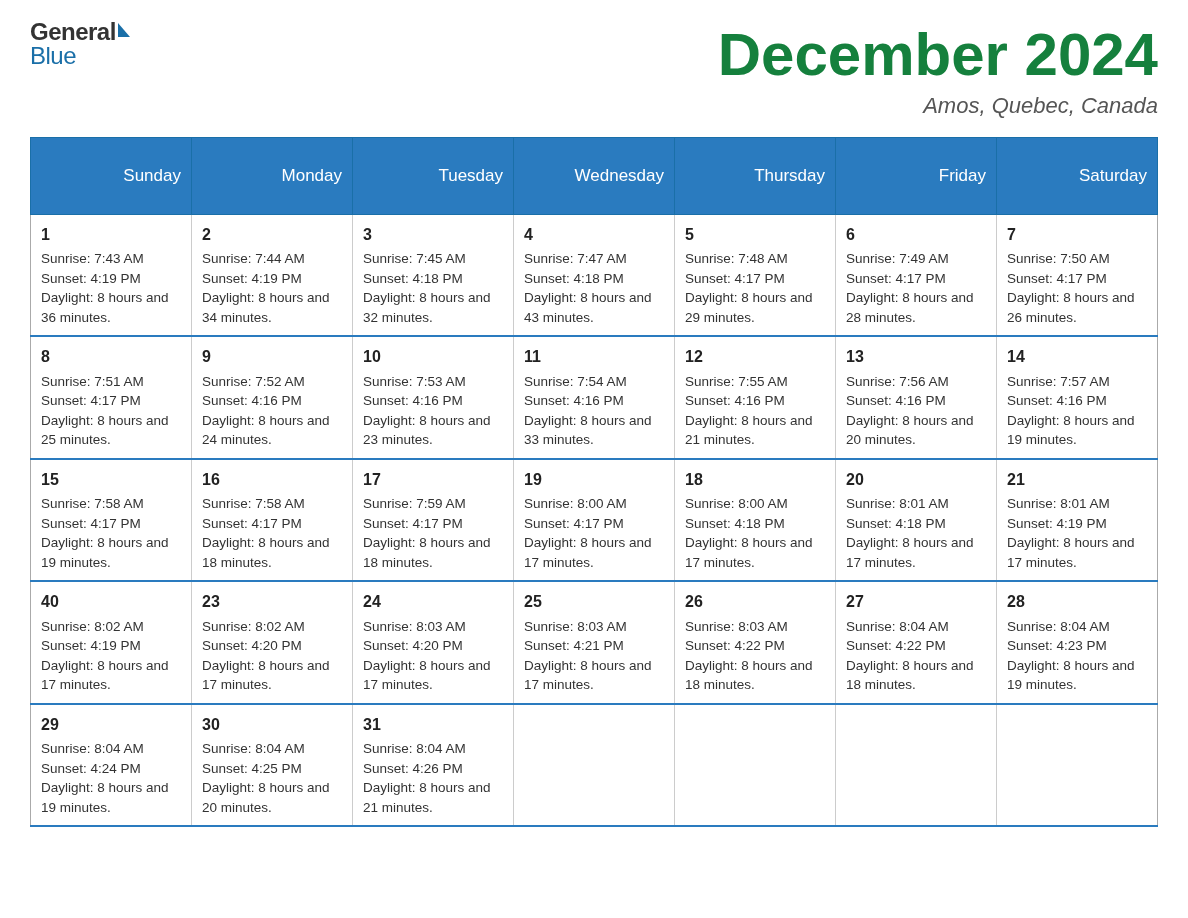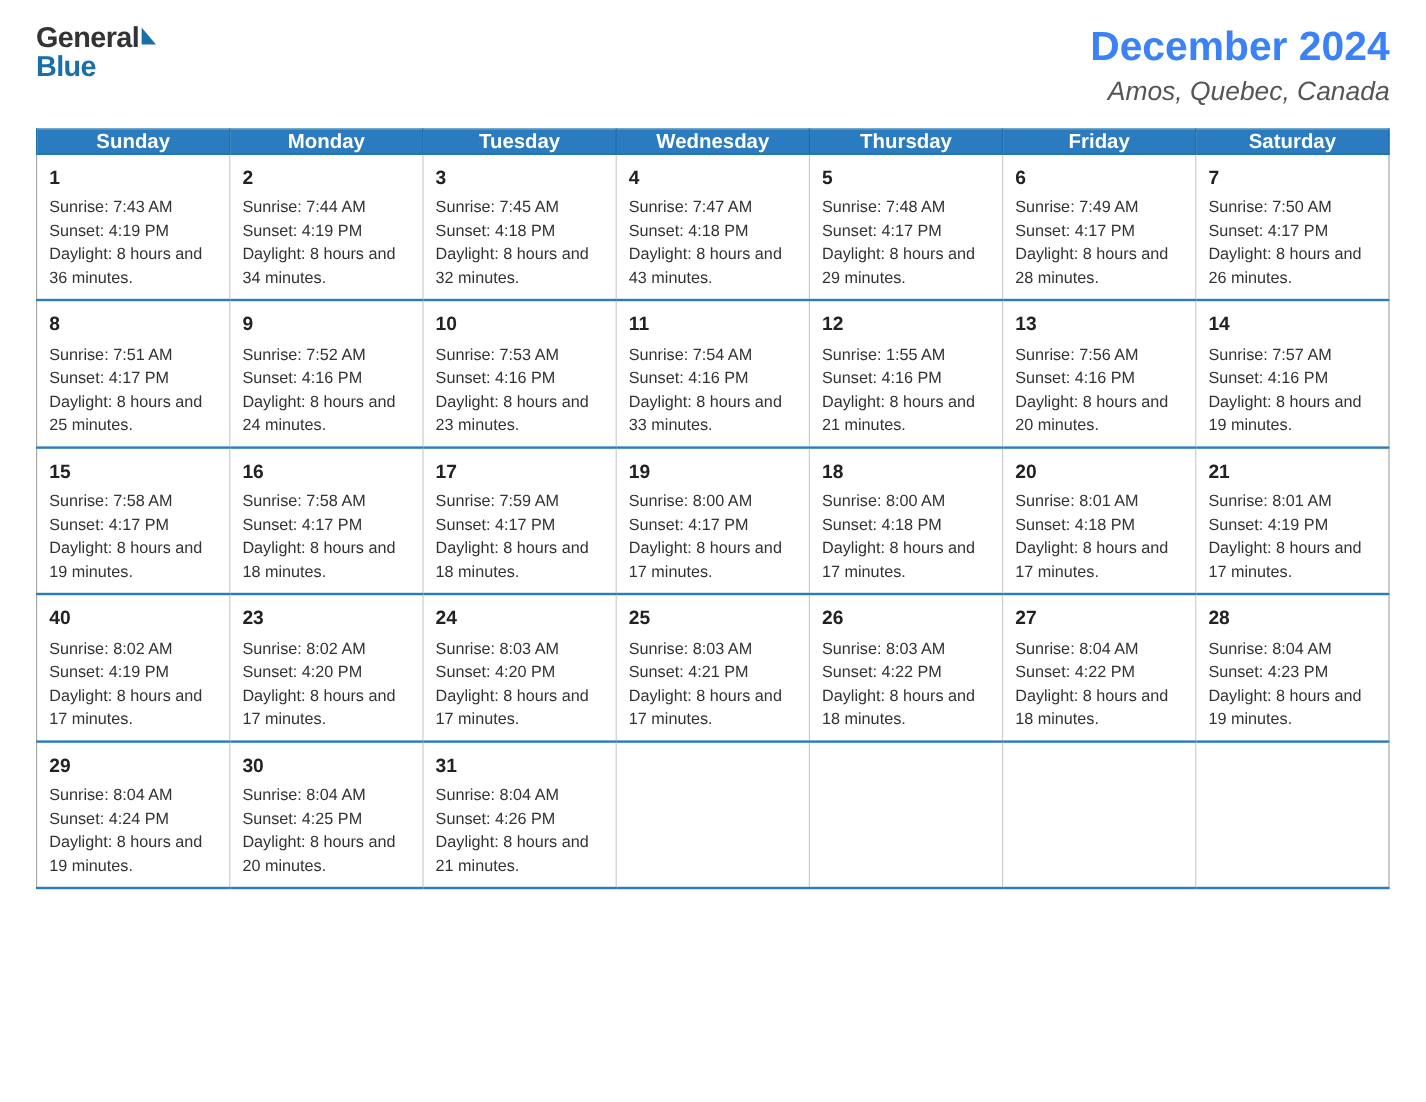--- a/index.html
+++ b/index.html
@@ -13,42 +13,42 @@
     .header {
       display: flex;
       justify-content: space-between;
       align-items: flex-start;
       margin-bottom: 18px;
     }
     .title-section {
       text-align: right;
     }
     .month-title {
-      font-size: 34px;
+      font-size: 60px;
       font-weight: bold;
-      color: #3b82f6;
+      color: #15803d;
     }
     .location {
       font-size: 22px;
       color: #555;
       margin-top: 4px;
       font-style: italic;
     }
     .calendar-table {
       width: 100%;
       border-collapse: collapse;
       border: 1px solid #aaa;
     }
     .calendar-table th {
       background: #2a7bbf;
       color: #fff;
       font-size: 17px;
-      font-weight: bold;
-      padding: 0 10px;
-      text-align: center;
+      font-weight: normal;
+      padding: 28px 10px;
+      text-align: right;
       border: 1px solid #1a6fa8;
     }
     .calendar-table td {
       vertical-align: top;
       padding: 8px 10px;
       border-right: 1px solid #ccc;
       border-bottom: 2px solid #2a7bbf;
       width: 14.28%;
       font-size: 13.5px;
       color: #333;
@@ -94,21 +94,21 @@
       top: -2px;
     }
     .logo-line1 {
       font-size: 24px;
       font-weight: bold;
       color: #333;
       letter-spacing: -0.5px;
     }
     .logo-line2 {
       font-size: 24px;
-      font-weight: bold;
+      font-weight: normal;
       color: #1a6fa8;
       letter-spacing: -0.5px;
     }
   </style>
 </head>
 <body>
 
 <div class="header">
   <div class="logo-container">
     <div class="logo-text-wrapper">
@@ -147,21 +147,21 @@
         <td><span class="day-num">4</span><span>Sunrise: 7:47 AM</span><br><span>Sunset: 4:18 PM</span><br><span>Daylight: 8 hours and 43 minutes.</span></td>
         <td><span class="day-num">5</span><span>Sunrise: 7:48 AM</span><br><span>Sunset: 4:17 PM</span><br><span>Daylight: 8 hours and 29 minutes.</span></td>
         <td><span class="day-num">6</span><span>Sunrise: 7:49 AM</span><br><span>Sunset: 4:17 PM</span><br><span>Daylight: 8 hours and 28 minutes.</span></td>
         <td><span class="day-num">7</span><span>Sunrise: 7:50 AM</span><br><span>Sunset: 4:17 PM</span><br><span>Daylight: 8 hours and 26 minutes.</span></td>
       </tr>
       <tr>
         <td><span class="day-num">8</span><span>Sunrise: 7:51 AM</span><br><span>Sunset: 4:17 PM</span><br><span>Daylight: 8 hours and 25 minutes.</span></td>
         <td><span class="day-num">9</span><span>Sunrise: 7:52 AM</span><br><span>Sunset: 4:16 PM</span><br><span>Daylight: 8 hours and 24 minutes.</span></td>
         <td><span class="day-num">10</span><span>Sunrise: 7:53 AM</span><br><span>Sunset: 4:16 PM</span><br><span>Daylight: 8 hours and 23 minutes.</span></td>
         <td><span class="day-num">11</span><span>Sunrise: 7:54 AM</span><br><span>Sunset: 4:16 PM</span><br><span>Daylight: 8 hours and 33 minutes.</span></td>
-        <td><span class="day-num">12</span><span>Sunrise: 1:55 AM</span><br><span>Sunset: 4:16 PM</span><br><span>Daylight: 8 hours and 21 minutes.</span></td>
+        <td><span class="day-num">12</span><span>Sunrise: 7:55 AM</span><br><span>Sunset: 4:16 PM</span><br><span>Daylight: 8 hours and 21 minutes.</span></td>
         <td><span class="day-num">13</span><span>Sunrise: 7:56 AM</span><br><span>Sunset: 4:16 PM</span><br><span>Daylight: 8 hours and 20 minutes.</span></td>
         <td><span class="day-num">14</span><span>Sunrise: 7:57 AM</span><br><span>Sunset: 4:16 PM</span><br><span>Daylight: 8 hours and 19 minutes.</span></td>
       </tr>
       <tr>
         <td><span class="day-num">15</span><span>Sunrise: 7:58 AM</span><br><span>Sunset: 4:17 PM</span><br><span>Daylight: 8 hours and 19 minutes.</span></td>
         <td><span class="day-num">16</span><span>Sunrise: 7:58 AM</span><br><span>Sunset: 4:17 PM</span><br><span>Daylight: 8 hours and 18 minutes.</span></td>
         <td><span class="day-num">17</span><span>Sunrise: 7:59 AM</span><br><span>Sunset: 4:17 PM</span><br><span>Daylight: 8 hours and 18 minutes.</span></td>
         <td><span class="day-num">19</span><span>Sunrise: 8:00 AM</span><br><span>Sunset: 4:17 PM</span><br><span>Daylight: 8 hours and 17 minutes.</span></td>
         <td><span class="day-num">18</span><span>Sunrise: 8:00 AM</span><br><span>Sunset: 4:18 PM</span><br><span>Daylight: 8 hours and 17 minutes.</span></td>
         <td><span class="day-num">20</span><span>Sunrise: 8:01 AM</span><br><span>Sunset: 4:18 PM</span><br><span>Daylight: 8 hours and 17 minutes.</span></td>

